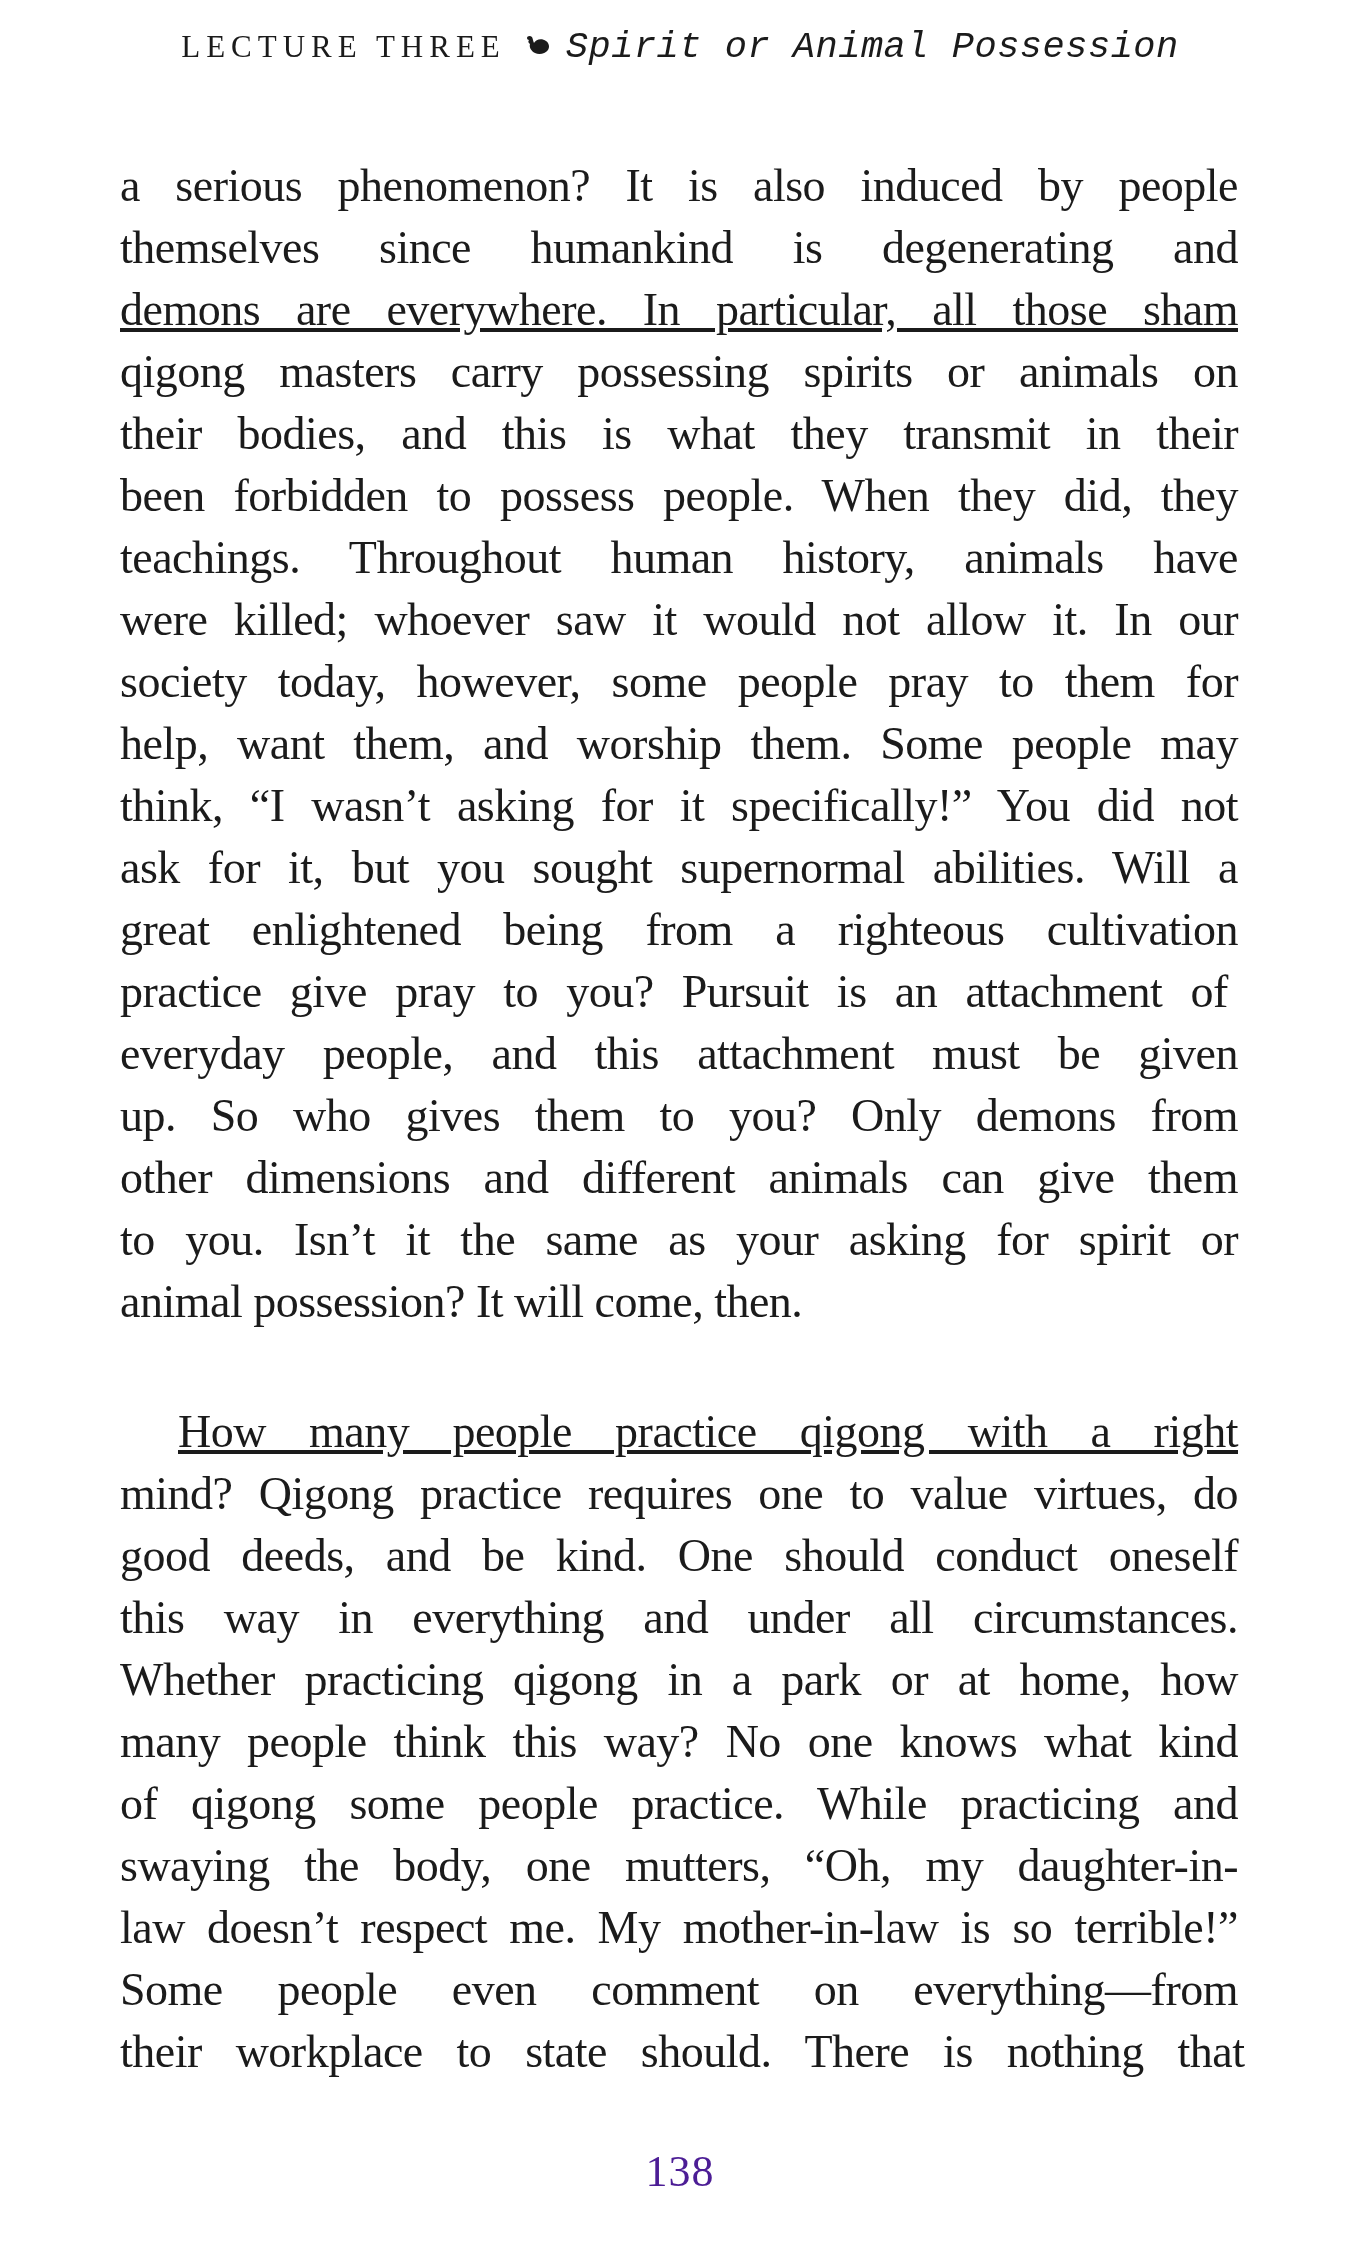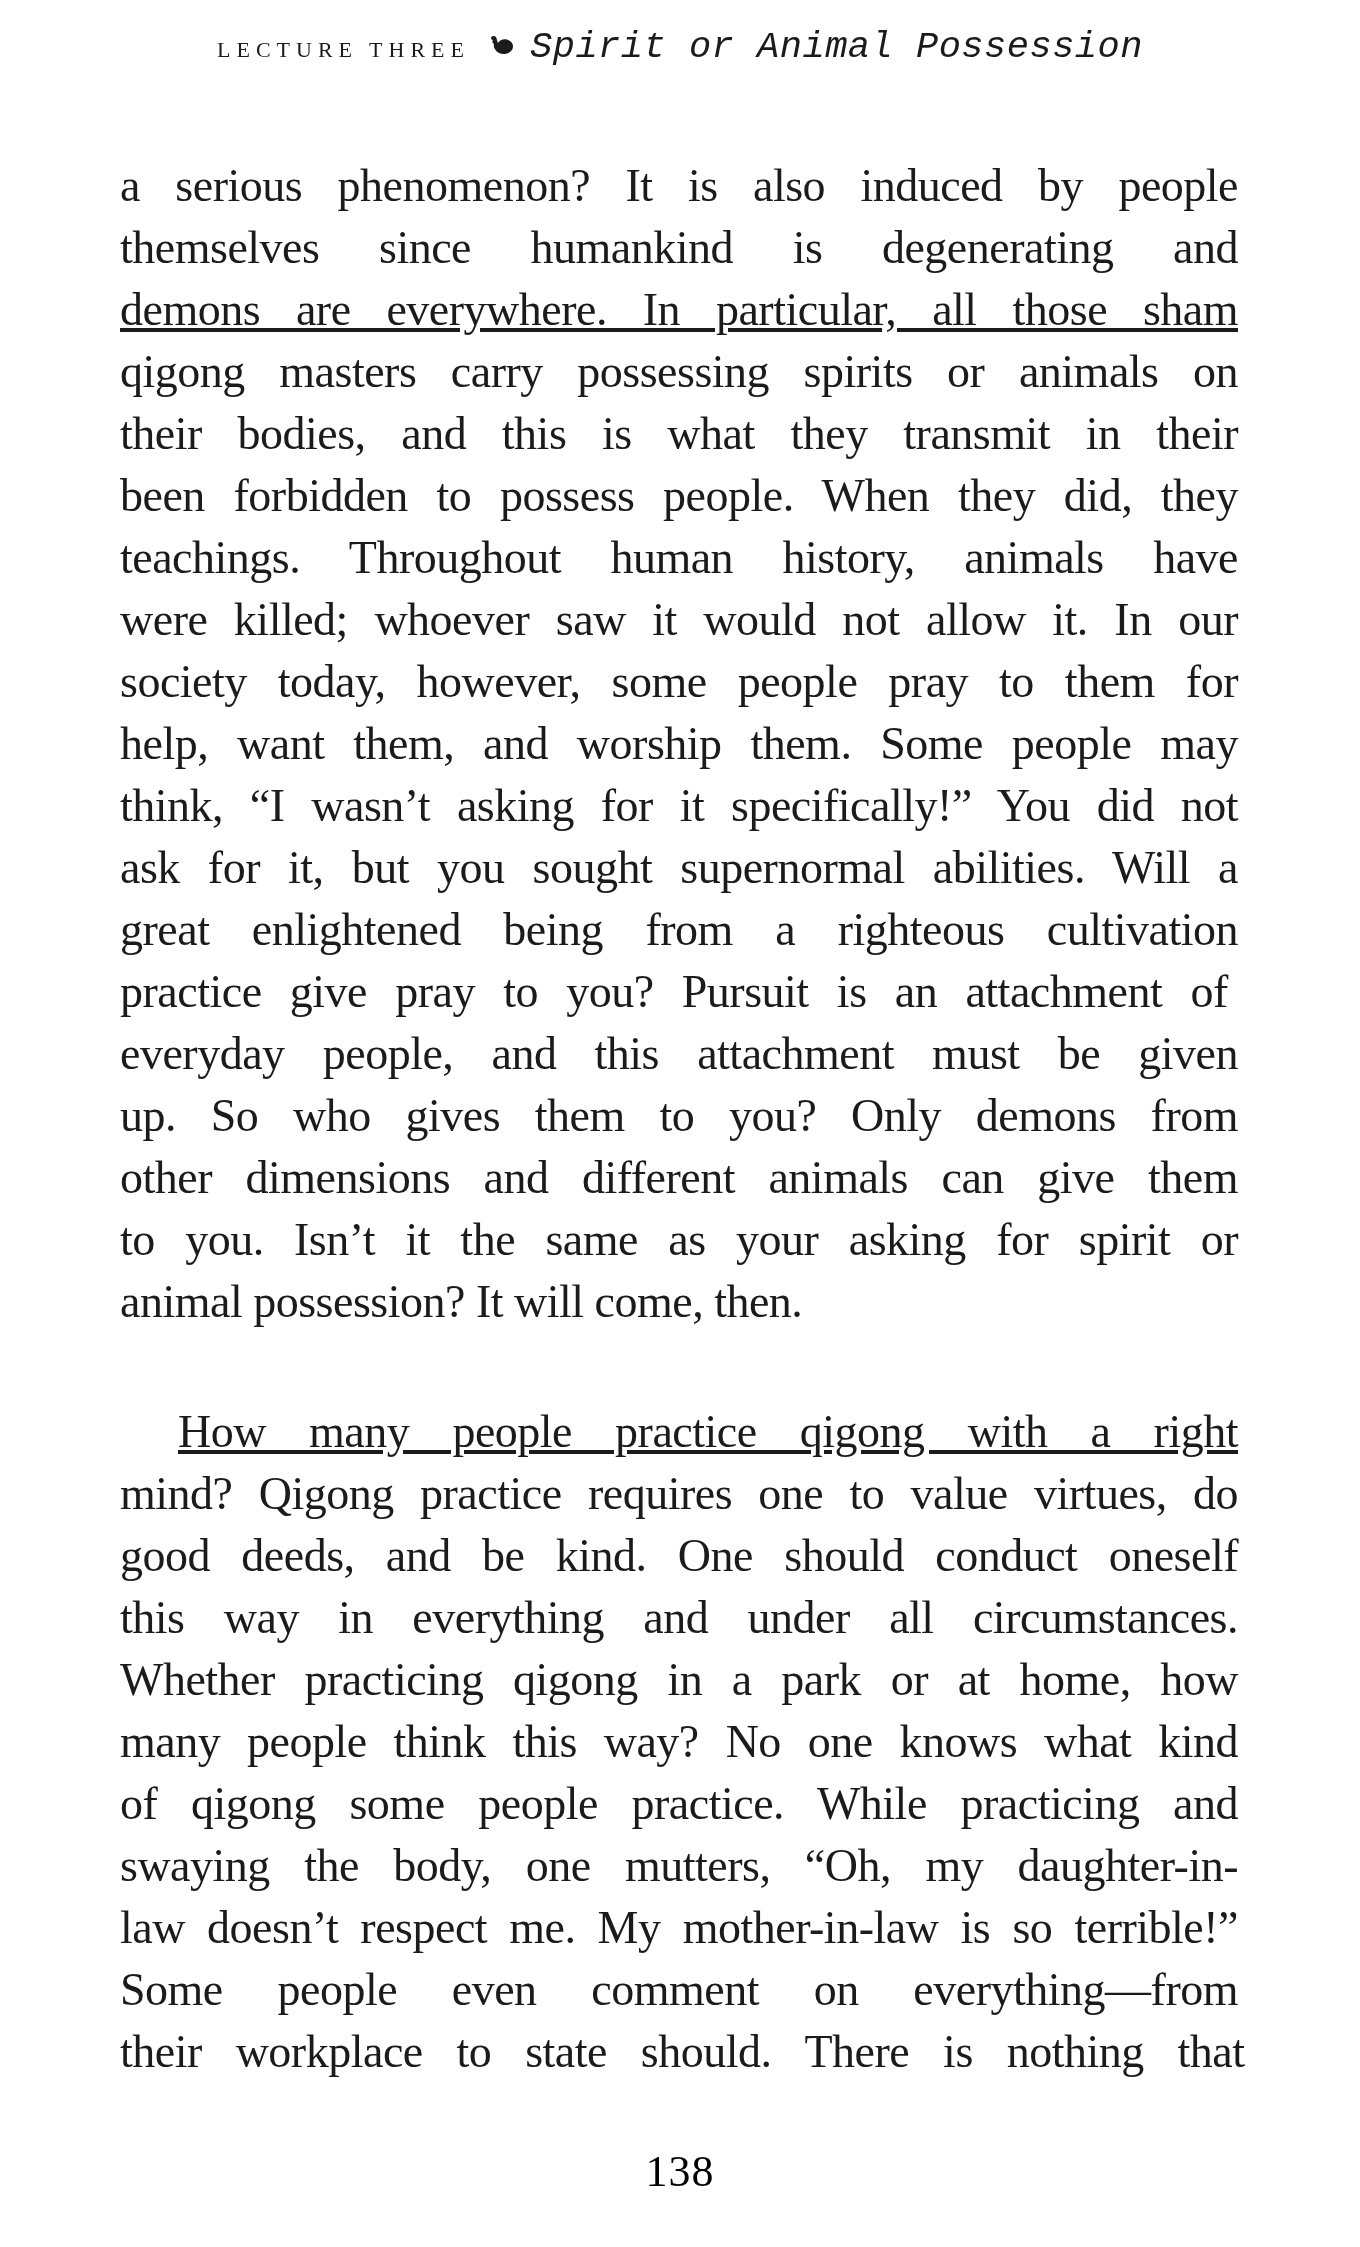--- a/index.html
+++ b/index.html
@@ -16,21 +16,21 @@
   }
   .running-header {
     position: absolute;
     top: 26px;
     left: 0;
     width: 100%;
     text-align: center;
     white-space: nowrap;
   }
   .hdr-lecture {
-    font-size: 22px;
+    font-size: 31px;
     letter-spacing: 6px;
     color: #1b1b1b;
     vertical-align: baseline;
   }
   .hdr-orn {
     display: inline-block;
     margin: 0 12px 0 16px;
     vertical-align: -7px;
   }
   .hdr-title {
@@ -60,21 +60,21 @@
   .line.indent { padding-left: 58px; }
   .line > span { display: inline-block; transform-origin: left center; }
   .page-number {
     position: absolute;
     top: 2146px;
     left: 0;
     width: 100%;
     text-align: center;
     font-size: 44px;
     letter-spacing: 1px;
-    color: #000000;
+    color: #4c1d95;
   }
 </style>
 </head>
 <body>
 
 <div class="page">
 
   <div class="running-header">
     <span class="hdr-lecture">LECTURE THREE</span><span class="hdr-orn"><svg width="32" height="32" viewBox="0 0 32 32" aria-hidden="true">
         <path fill="#1b1b1b" d="M10 5 C8 3 5 4 5 6 C5 7 6 8 7 8 C6 9 6 11 8 12 C7 15 9 19 13 21 C17 23 23 22 26 18 C28 15 27 11 24 9 C20 6 14 7 12 11 C11 9 11 7 10 5 Z"></path>

